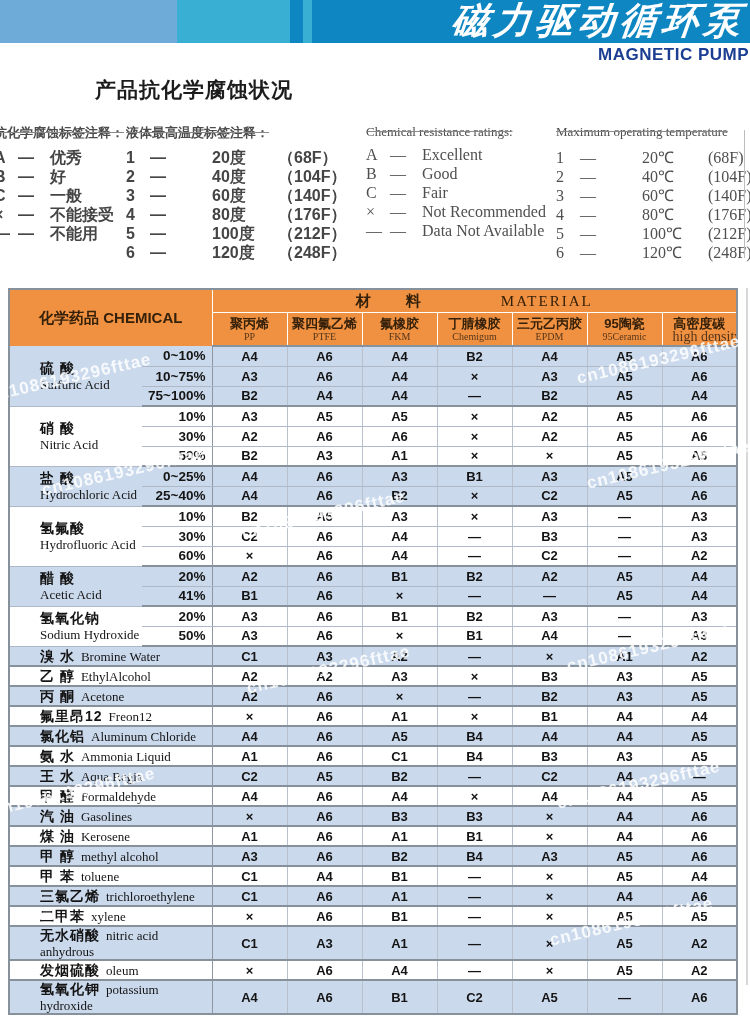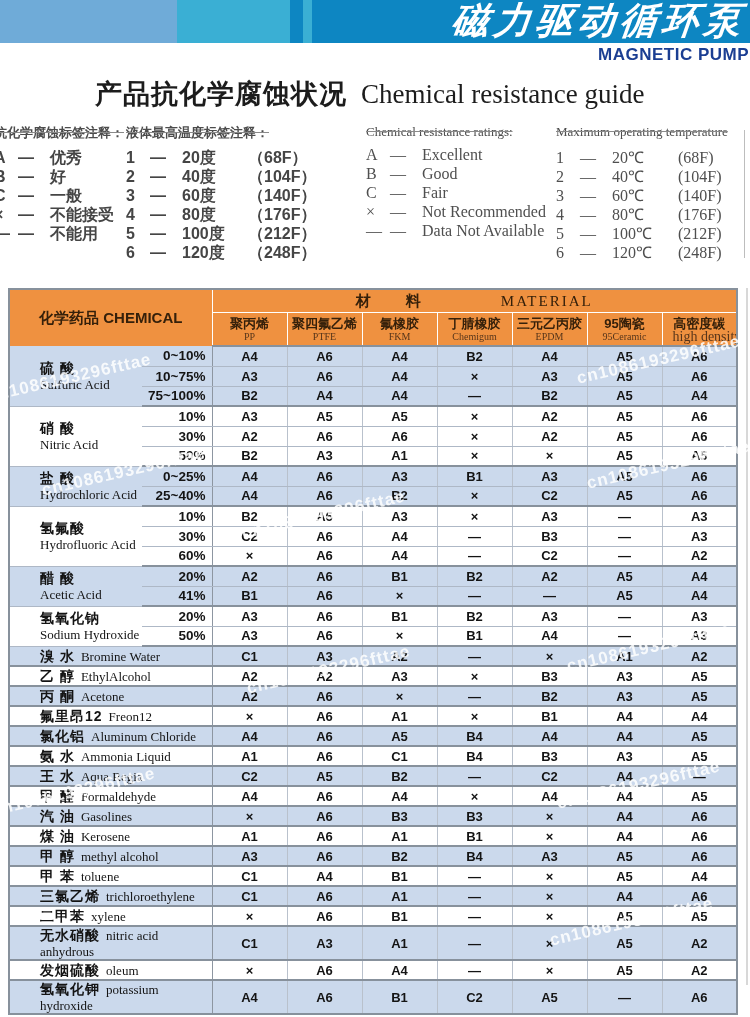--- a/index.html
+++ b/index.html
@@ -8,33 +8,33 @@
   
   .topbar{position:absolute;left:0;top:0;width:750px;height:43px;}
   .topbar .seg{position:absolute;top:0;height:43px;}
   .brand-cn{position:absolute;top:-4px;right:4px;font-family:"DejaVu Serif",serif;
             font-style:italic;font-weight:bold;font-size:37px;letter-spacing:5px;
             color:#ffffff;white-space:nowrap;transform:skewX(-6deg);}
   .brand-en{position:absolute;top:45px;right:1px;font-weight:bold;font-size:17px;
             letter-spacing:.5px;white-space:nowrap;}
   
   .title{position:absolute;left:95px;top:76px;display:flex;align-items:baseline;gap:14px;white-space:nowrap;}
-  .title .cn{font-size:27px;font-weight:bold;letter-spacing:1px;}
+  .title .cn{font-size:21px;font-weight:bold;letter-spacing:1px;}
   .title .en{font-family:"Liberation Serif",serif;font-size:27px;}
   
   .legend{position:absolute;white-space:nowrap;color:#454545;}
   .legend .ltitle{font-size:13px;font-weight:bold;margin-bottom:6px;text-decoration:line-through;
                   text-decoration-color:#8a8a8a;color:#4c4c4c;}
   .legend .lrow{display:flex;align-items:baseline;height:19px;font-size:16px;font-weight:bold;}
   .legend .sym{width:24px;}
   .legend .dash{width:32px;}
   .legend .f{margin-left:10px;}
   .legend.en .lrow{font-weight:normal;font-family:"Liberation Serif",serif;color:#4f4f4f;}
   .legend.en .ltitle{font-family:"Liberation Serif",serif;font-weight:normal;}
-  .legend.temp .lbl{width:56px;}
+  .legend.temp .lbl{width:56px;margin-left:30px;}
   .vline{position:absolute;width:1px;background:#bdbdbd;}
   
   .tblwrap{position:absolute;left:8px;top:288px;}
   table{border-collapse:collapse;table-layout:fixed;width:729px;border:2px solid #87919c;}
   th,td{padding:0;overflow:hidden;}
   thead th{background:var(--orange);color:#35200a;font-weight:bold;vertical-align:middle;}
   th.chem{font-size:15px;border-right:1px solid rgba(255,255,255,.65);}
   th.mathead{height:22px;border-bottom:1px solid rgba(255,255,255,.65);}
   th.mathead .wrap{display:flex;justify-content:center;align-items:center;gap:70px;}
   th.mathead .cn{font-size:15px;letter-spacing:10px;}
@@ -78,21 +78,20 @@
       <div class="seg" style="left: 303px; width: 9px; background: rgb(58, 175, 212);"></div>
       <div class="seg" style="left: 290px; width: 13px; background: rgb(13, 134, 194);"></div>
       <div class="seg" style="left: 177px; width: 113px; background: rgb(58, 175, 212);"></div>
       <div class="seg" style="left: 0px; width: 177px; background: rgb(111, 171, 216);"></div>
     <div class="brand-cn">磁力驱动循环泵</div>
   </div>
   <div class="brand-en" id="brandEn" style="color: rgb(27, 62, 146);">MAGNETIC PUMP</div>
 
   <div class="title">
     <span class="cn">产品抗化学腐蚀状况</span>
-    <span class="en">Chemical resistance guide</span>
   </div>
 
   <div id="legends">
       <div class="legend" style="left: -6px; top: 124px;">
         <div class="ltitle">抗化学腐蚀标签注释：</div>
         <div class="lrow">
           <span class="sym">A</span>
           <span class="dash">—</span>
           <span class="lbl">优秀</span>
         </div>

